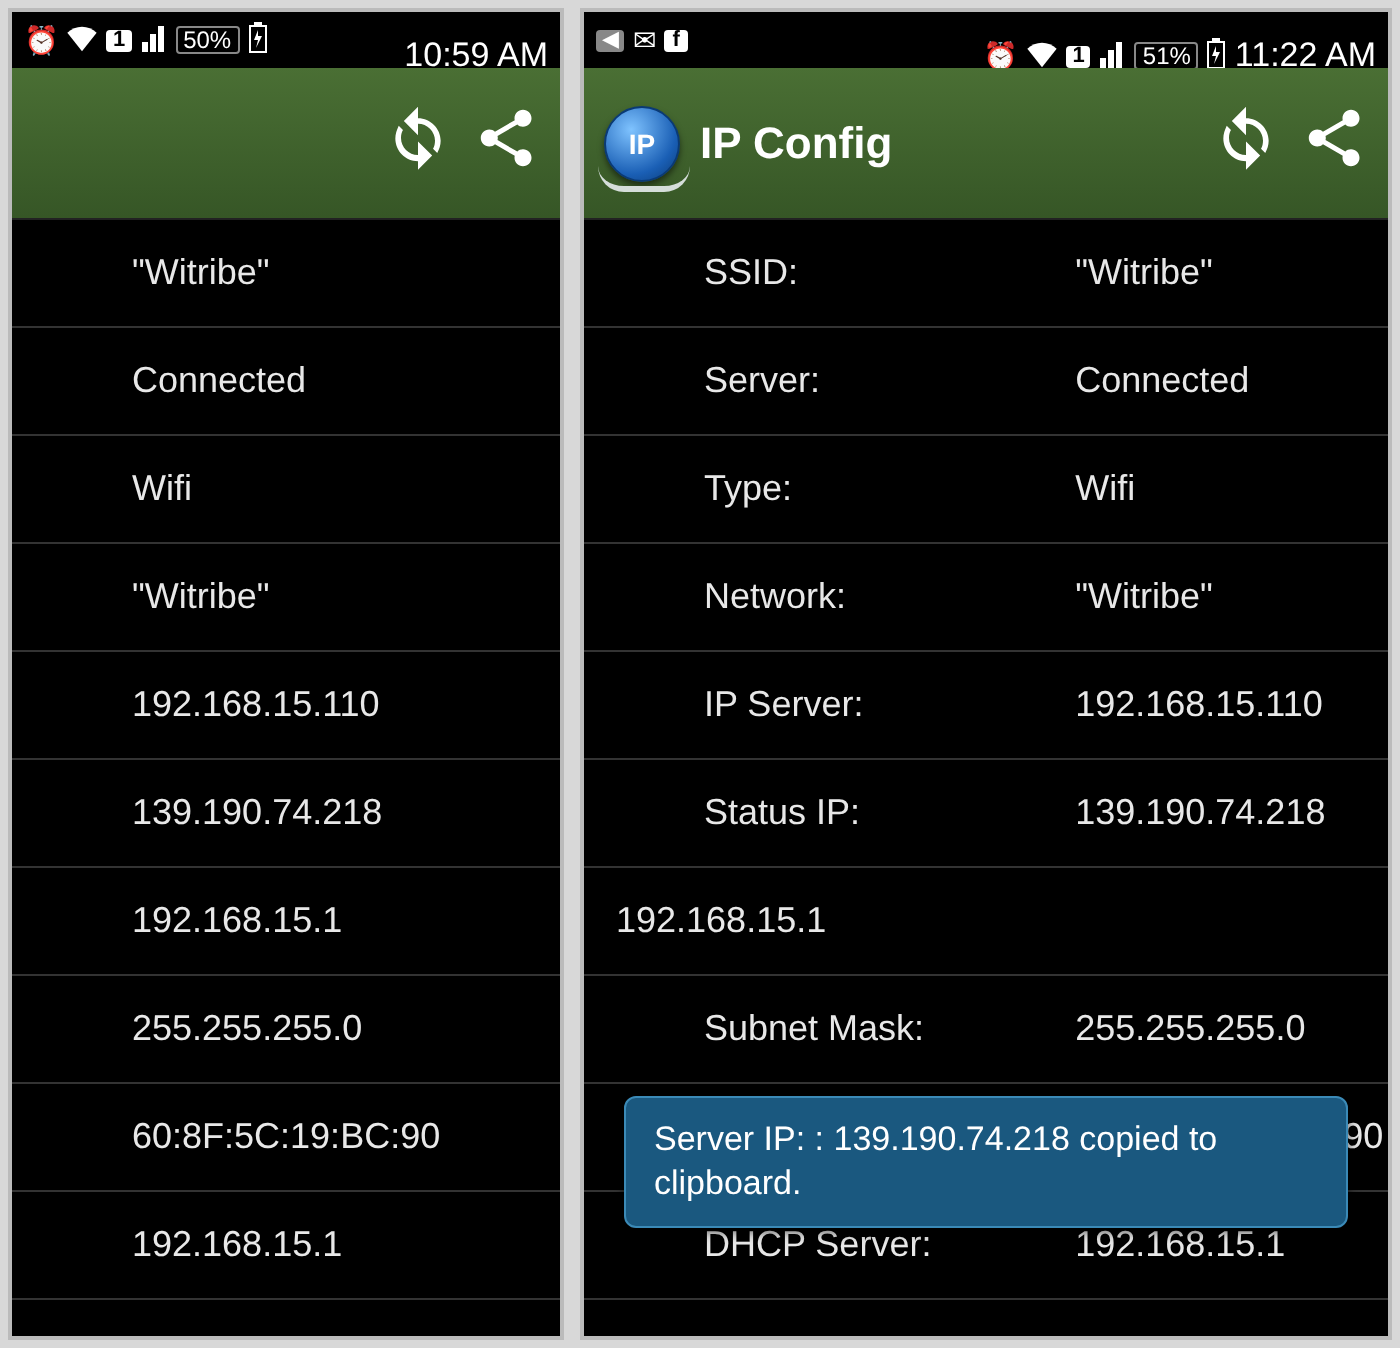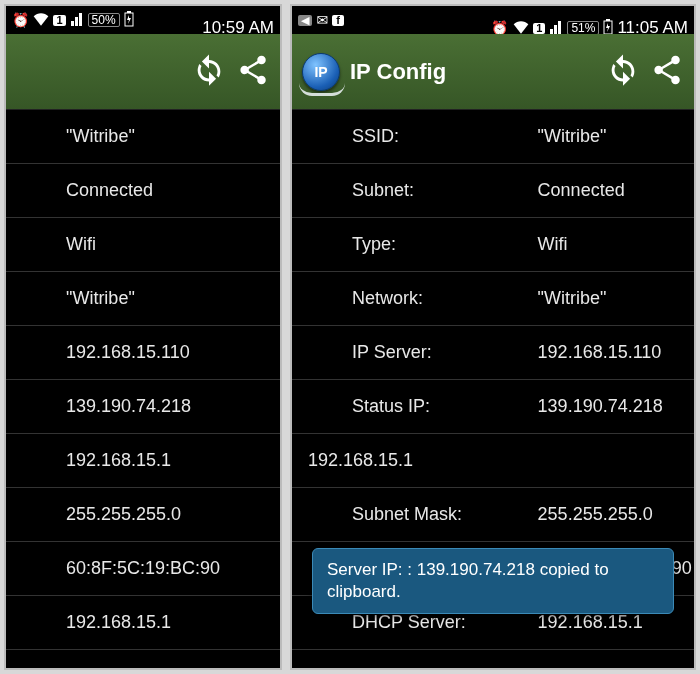--- a/index.html
+++ b/index.html
@@ -200,21 +200,21 @@
           </svg>
       </span>
       <span class="status-icon" style="font-size:12px;border:1px solid #888;padding:0 3px;border-radius:2px">51%</span>
       <span class="status-icon">
         <svg width="10" height="16" viewBox="0 0 10 16">
             <rect x="1" y="2" width="8" height="13" fill="none" stroke="#fff"></rect>
             <rect x="3" y="0" width="4" height="2" fill="#fff"></rect>
             <path fill="#fff" d="M5 4l-2 5h2l-1 4 3-6H5z"></path>
           </svg>
       </span>
-      <span style="font-size:17px">11:05 AM</span>
+      <span style="font-size:17px">11:22 AM</span>
     </div>
   </div>
 
   <div class="appbar">
     <div class="app-icon">IP</div>
     <span class="app-title">IP Config</span>
     <div class="spacer"></div>
     <span>
       <svg viewBox="0 0 24 24">
           <path d="M12 4V1L7 6l5 5V7c3.3 0 6 2.7 6 6 0 1-.2 2-.7 2.8l1.5 1.5C19.5 16 20 14.6 20 13c0-4.4-3.6-8-8-8zm0 14c-3.3 0-6-2.7-6-6 0-1 .2-2 .7-2.8L5.2 7.7C4.5 9.2 4 10.6 4 12.2c0 4.4 3.6 8 8 8v3l5-5-5-5v3z"></path>
@@ -226,21 +226,21 @@
         </svg>
     </span>
   </div>
 
   <div class="list">
     <div class="row">
         <span class="label">SSID:</span>
         <span class="value">"Witribe"</span>
       </div>
     <div class="row">
-        <span class="label">Subnet:</span>
+        <span class="label">Server:</span>
         <span class="value">Connected</span>
       </div>
     <div class="row">
         <span class="label">Type:</span>
         <span class="value">Wifi</span>
       </div>
     <div class="row">
         <span class="label">Network:</span>
         <span class="value">"Witribe"</span>
       </div>

